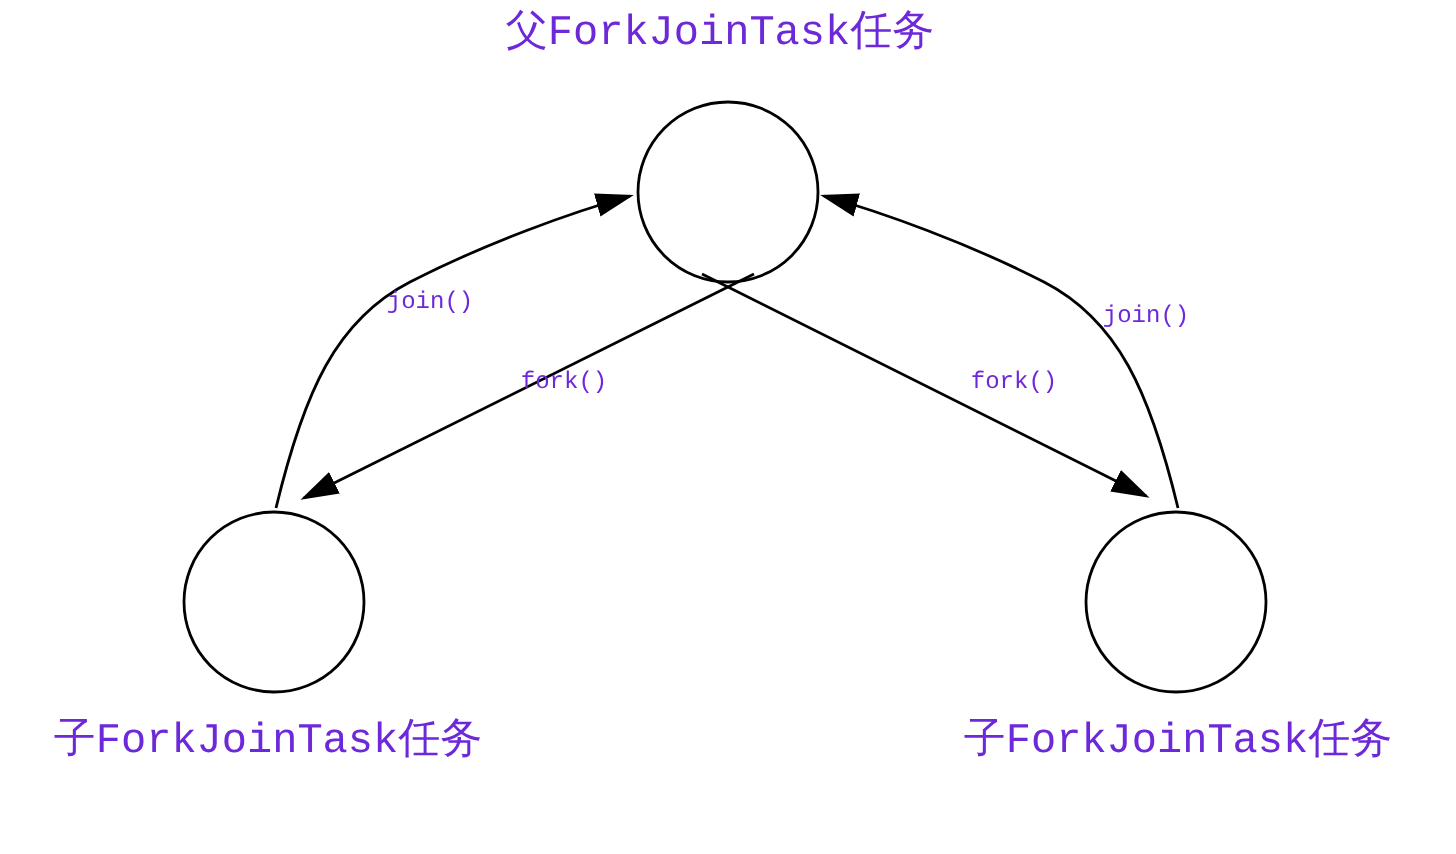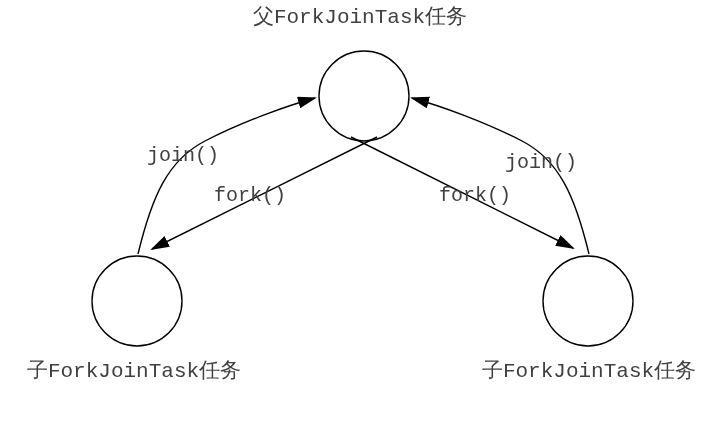--- a/index.html
+++ b/index.html
@@ -10,25 +10,25 @@
     background: #ffffff;
     overflow: hidden;
     font-family: "Liberation Mono", "DejaVu Sans Mono", monospace;
     color: #000000;
   }
   #diagram-svg { position: absolute; left: 0; top: 0; }
   .lbl {
     position: absolute;
     transform: translateX(-50%);
     white-space: nowrap;
-    color: #404040;
+    color: #6d28d9;
     line-height: 1.1;
   }
   .node-lbl { font-size: 21px; }
-  .edge-lbl { font-size: 20px; }
+  .edge-lbl { font-size: 12px; margin-left: 32px; }
 </style>
 </head>
 <body>
 
 <div id="stage">
 
   <svg id="diagram-svg" width="728" height="427" viewBox="0 0 728 427">
     <defs>
       <marker id="arrow" markerUnits="userSpaceOnUse" markerWidth="22" markerHeight="16" refX="17" refY="6" orient="auto">
         <path d="M0,0 L19,6 L0,12 z" fill="#000000"></path>

